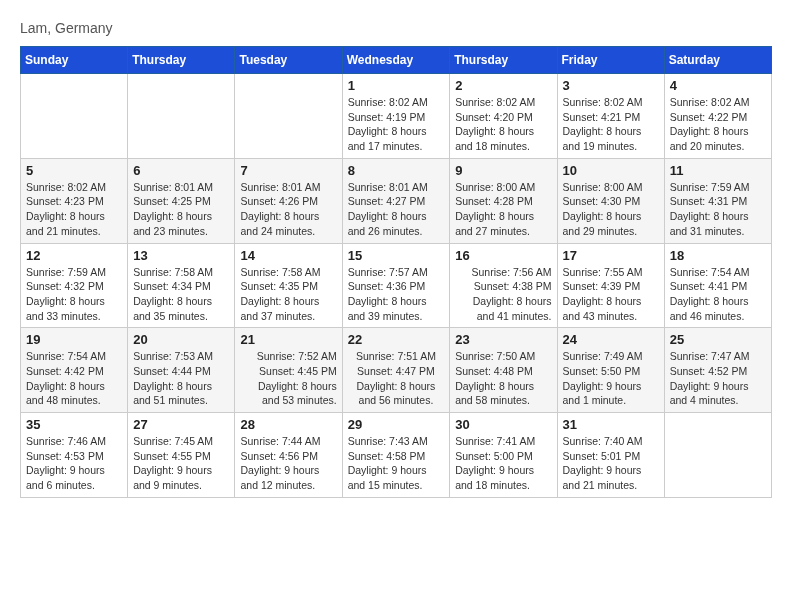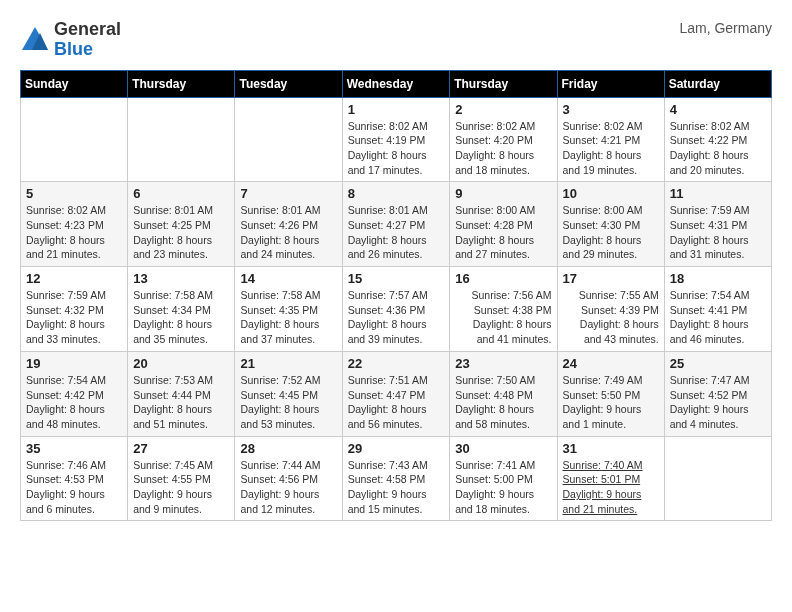--- a/index.html
+++ b/index.html
@@ -43,21 +43,21 @@
     .location {
       font-size: 14px;
       color: #555;
     }
     .calendar {
       width: 100%;
       border-collapse: collapse;
       font-size: 11px;
     }
     .calendar th {
-      background: #000000;
+      background: #1d4ed8;
       color: #fff;
       padding: 6px 4px;
       text-align: left;
       font-size: 12px;
       font-weight: bold;
       border: 1px solid #2060a0;
     }
     .calendar td {
       border: 1px solid #ccc;
       vertical-align: top;
@@ -81,30 +81,20 @@
       font-size: 10.5px;
     }
     .empty-cell {
       background: #fff !important;
     }
   </style>
 </head>
 <body>
 
 <div class="header">
-  <div class="logo">
-    <svg class="logo-icon" viewBox="0 0 30 30">
-      <polygon points="15,2 28,25 2,25" fill="#2878c8"></polygon>
-      <polygon points="20,8 28,25 12,25" fill="#1a5fa0"></polygon>
-    </svg>
-    <div class="logo-text">
-      <span class="logo-general">General</span><br>
-      <span class="logo-blue">Blue</span>
-    </div>
-  </div>
   <div class="title-block">
     <div class="location">Lam, Germany</div>
   </div>
 </div>
 
 <table class="calendar">
   <thead>
     <tr>
     <th>Sunday</th>
         <th>Thursday</th>
@@ -231,21 +221,21 @@
         </td>
         <td>
           <div class="day-number">16</div>
           <div class="day-info" style="white-space: pre-line; text-align: right;">Sunrise: 7:56 AM
 Sunset: 4:38 PM
 Daylight: 8 hours
 and 41 minutes.</div>
         </td>
         <td>
           <div class="day-number">17</div>
-          <div class="day-info" style="white-space: pre-line; text-align: right;">Sunrise: 7:55 AM
+          <div class="day-info" style="white-space: pre-line;">Sunrise: 7:55 AM
 Sunset: 4:39 PM
 Daylight: 8 hours
 and 43 minutes.</div>
         </td>
         <td>
           <div class="day-number">18</div>
           <div class="day-info" style="white-space: pre-line;">Sunrise: 7:54 AM
 Sunset: 4:41 PM
 Daylight: 8 hours
 and 46 minutes.</div>
@@ -261,28 +251,28 @@
         </td>
         <td>
           <div class="day-number">20</div>
           <div class="day-info" style="white-space: pre-line;">Sunrise: 7:53 AM
 Sunset: 4:44 PM
 Daylight: 8 hours
 and 51 minutes.</div>
         </td>
         <td>
           <div class="day-number">21</div>
-          <div class="day-info" style="white-space: pre-line;">Sunrise: 7:52 AM
+          <div class="day-info" style="white-space: pre-line; text-align: right;">Sunrise: 7:52 AM
 Sunset: 4:45 PM
 Daylight: 8 hours
 and 53 minutes.</div>
         </td>
         <td>
           <div class="day-number">22</div>
-          <div class="day-info" style="white-space: pre-line;">Sunrise: 7:51 AM
+          <div class="day-info" style="white-space: pre-line; text-align: center;">Sunrise: 7:51 AM
 Sunset: 4:47 PM
 Daylight: 8 hours
 and 56 minutes.</div>
         </td>
         <td>
           <div class="day-number">23</div>
           <div class="day-info" style="white-space: pre-line;">Sunrise: 7:50 AM
 Sunset: 4:48 PM
 Daylight: 8 hours
 and 58 minutes.</div>
@@ -333,21 +323,21 @@
         </td>
         <td>
           <div class="day-number">30</div>
           <div class="day-info" style="white-space: pre-line;">Sunrise: 7:41 AM
 Sunset: 5:00 PM
 Daylight: 9 hours
 and 18 minutes.</div>
         </td>
         <td>
           <div class="day-number">31</div>
-          <div class="day-info" style="white-space: pre-line; text-decoration: underline;">Sunrise: 7:40 AM
+          <div class="day-info" style="white-space: pre-line;">Sunrise: 7:40 AM
 Sunset: 5:01 PM
 Daylight: 9 hours
 and 21 minutes.</div>
         </td>
         <td class="empty-cell"></td>
       </tr>
     </tbody>
 </table>
 
 </body></html>

